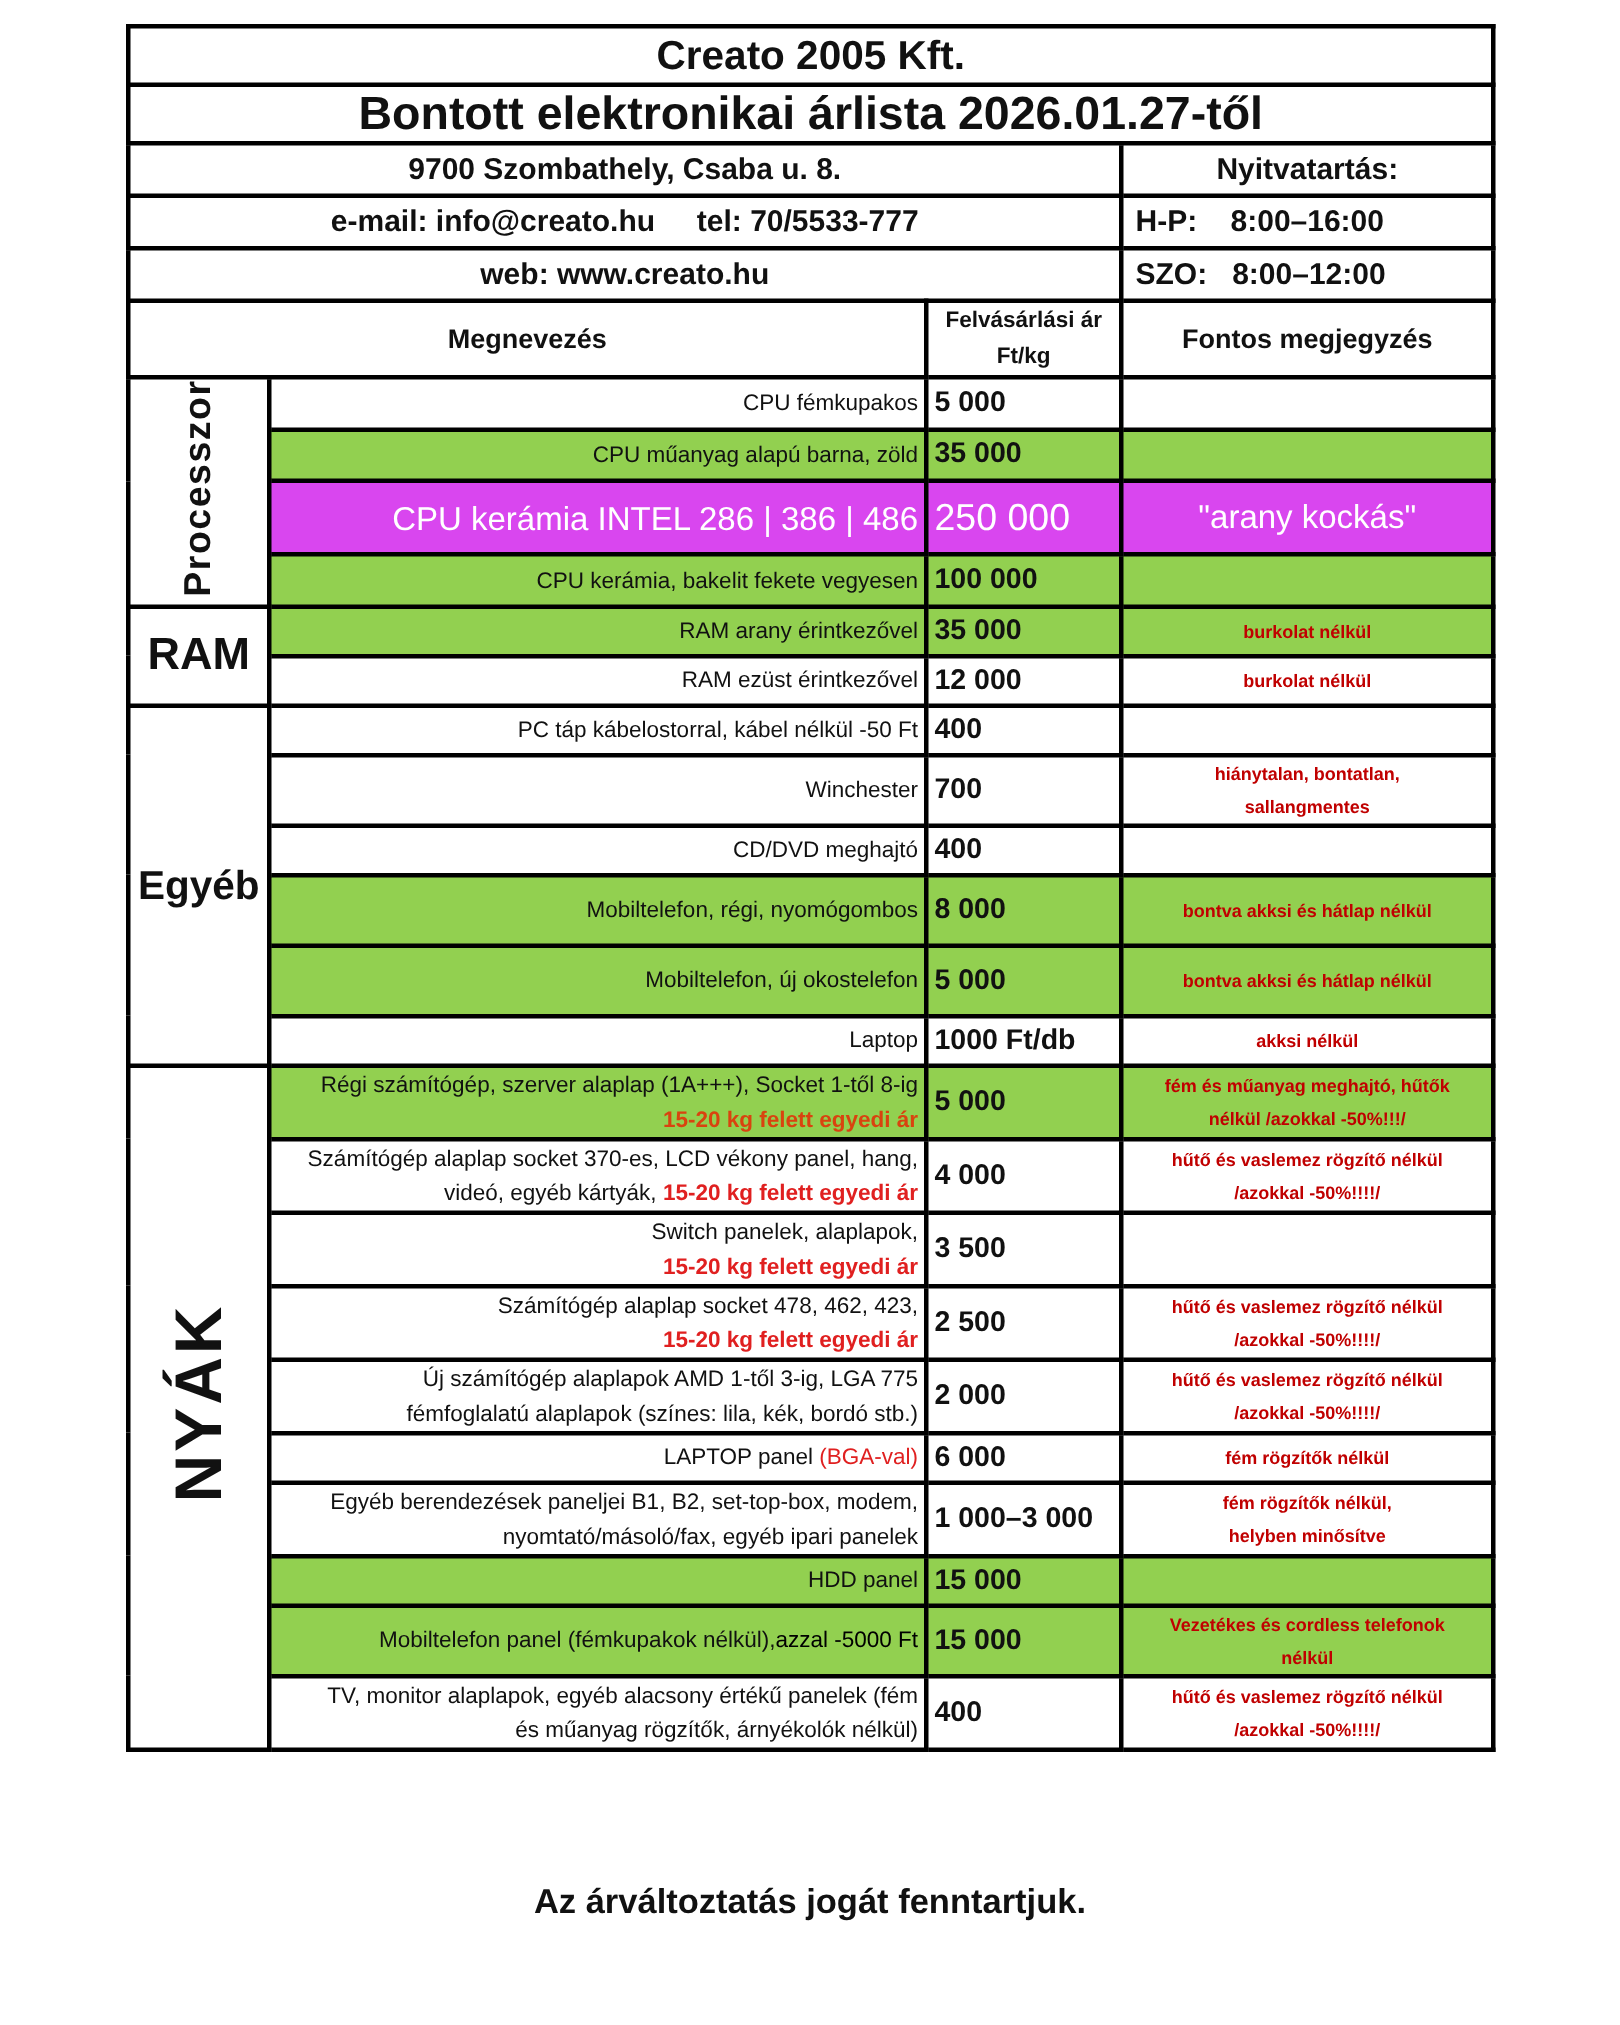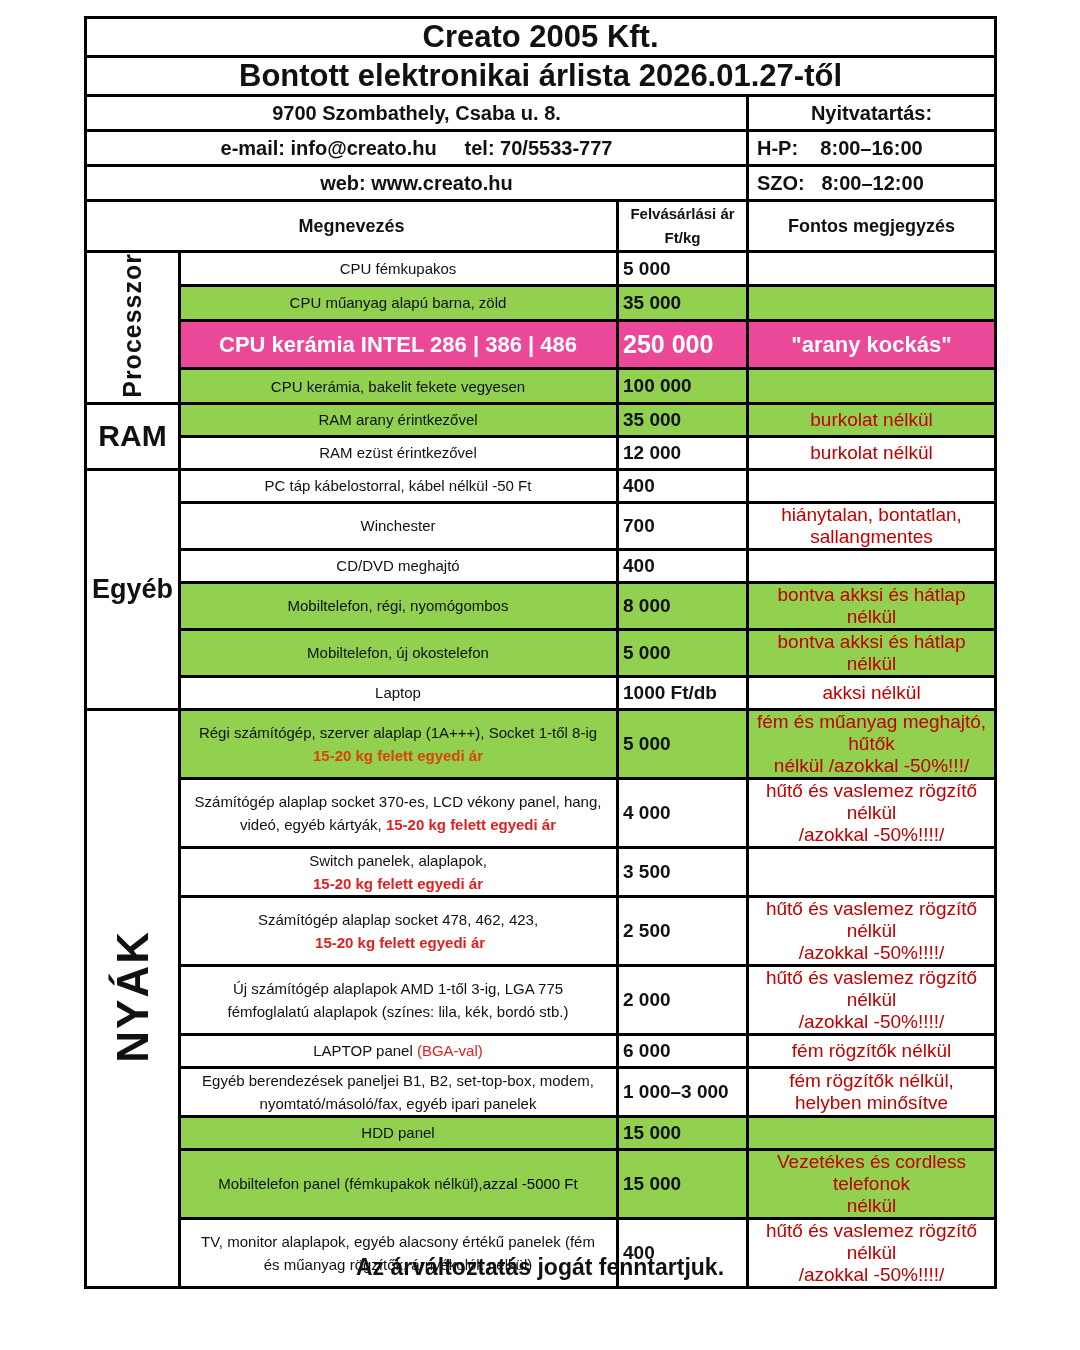--- a/index.html
+++ b/index.html
@@ -1,39 +1,39 @@
 <!DOCTYPE html>
 <html><head>
 <meta charset="utf-8">
 <style>
   html, body { margin: 0; padding: 0; background: #ffffff; }
   body { width: 1080px; height: 1350px; position: relative; overflow: hidden; font-family: "Liberation Sans", sans-serif; color: #111; }
   .sheet { position: absolute; left: 84px; top: 16px; width: 910px; }
   table { border-collapse: collapse; width: 910px; table-layout: fixed; }
   td { border: 3px solid #000; padding: 0 4px; vertical-align: middle; }
   .hdr td { text-align: center; font-weight: bold; }
-  .title1 { font-size: 31px; height: 36px; }
+  .title1 { font-size: 27px; height: 36px; }
   .title2 { font-size: 31px; height: 36px; }
   .info { font-size: 20px; height: 32px; }
   .info-left { text-align: center !important; }
   .info-right { text-align: left !important; padding-left: 8px !important; }
   .colhead td { font-size: 18px; font-weight: bold; text-align: center; height: 46px; }
   .colhead .price-h { font-size: 15px; line-height: 24px; }
   .cat { text-align: center; font-weight: bold; padding: 0; background: #fff; }
   .cat-vert { writing-mode: vertical-rl; transform: rotate(180deg); display: inline-block; white-space: nowrap; }
   .cat-proc { font-size: 25px; letter-spacing: 1px; }
   .cat-ram { font-size: 30px; }
   .cat-egyeb { font-size: 27px; text-align: right; }
   .cat-nyak { font-size: 44px; letter-spacing: 2px; }
   .item td { height: 30px; }
-  .item .name { font-size: 15px; text-align: center; padding-left: 3px; line-height: 23px; }
+  .item .name { font-size: 15px; text-align: right; padding-left: 3px; line-height: 23px; }
   .item .price { font-size: 19px; text-align: left; font-weight: bold; }
-  .item .note { font-size: 19px; text-align: center; color: #c00000; font-weight: normal; line-height: 22px; }
+  .item .note { font-size: 12px; text-align: center; color: #c00000; font-weight: bold; line-height: 22px; }
   .green td.name, .green td.price, .green td.note { background: #92d050; }
-  .redrow td.name, .redrow td.price, .redrow td.note { background: #ec4899; color: #ffffff; font-weight: bold; }
+  .redrow td.name, .redrow td.price, .redrow td.note { background: #d946ef; color: #ffffff; font-weight: normal; }
   .redrow .name { font-size: 22px !important; }
   .redrow .price { font-size: 25px !important; }
   .redrow .note { font-size: 22px !important; }
   .tall td { height: 44px; }
   .red-inline { color: #e02020; font-weight: bold; }
   .orange-inline { color: #d9430f; font-weight: bold; }
   .footer { position: absolute; left: 0; top: 1254px; width: 1080px; text-align: center; font-size: 23px; line-height: 26px; color: #111; }
   .footer .bold { font-weight: bold; }
 </style>
 </head>

